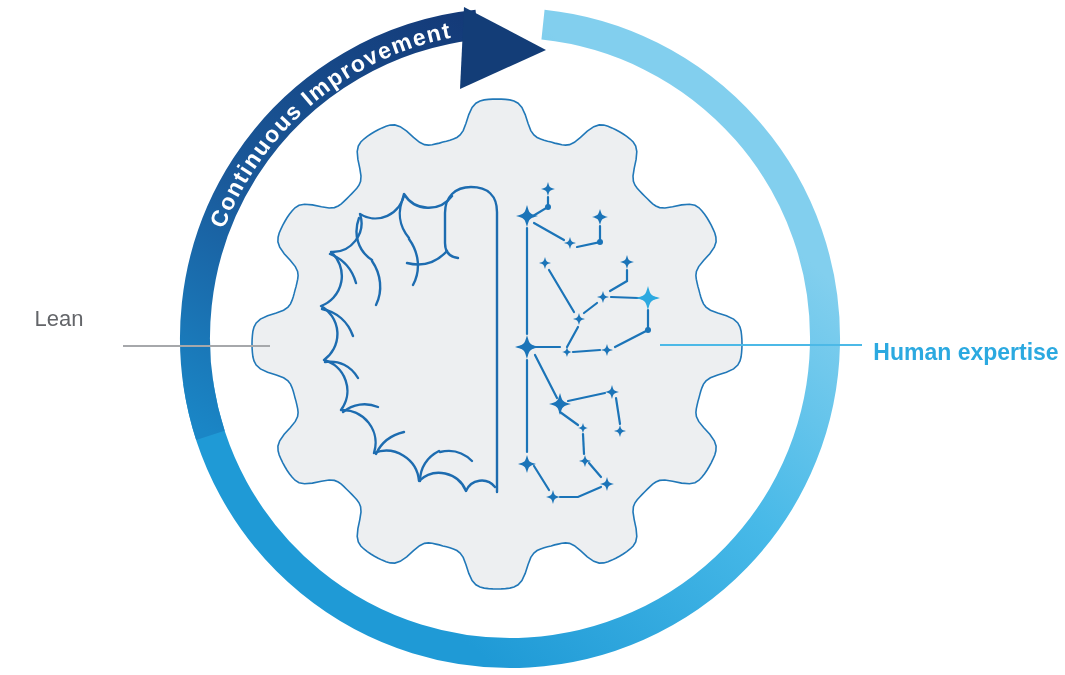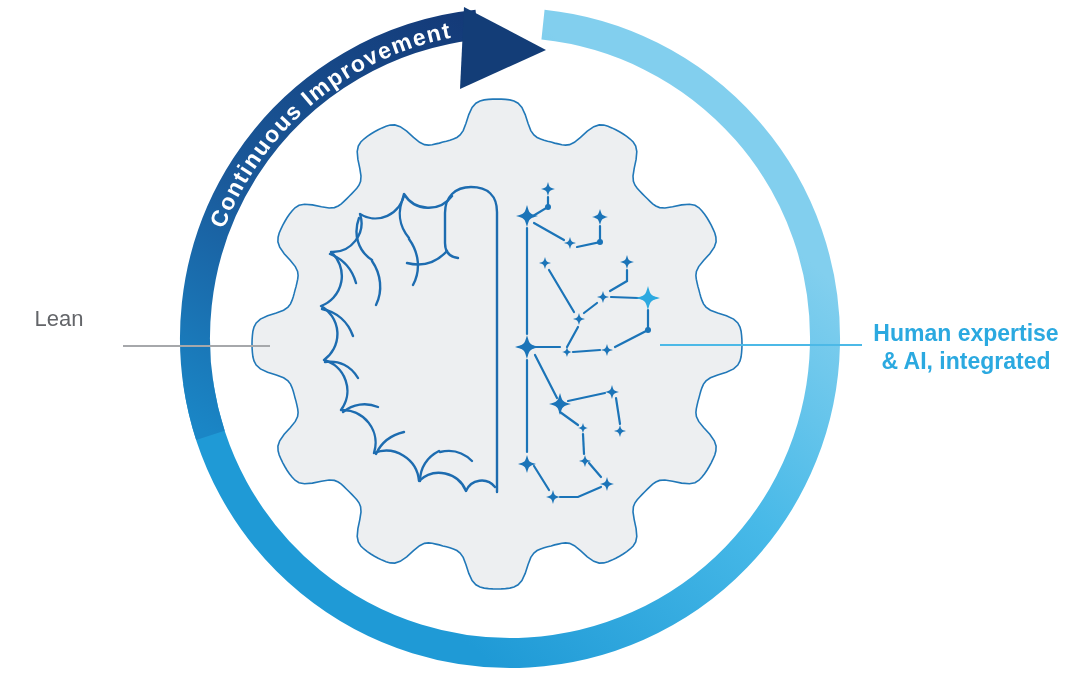--- a/index.html
+++ b/index.html
@@ -21,21 +21,21 @@
   .ai circle{fill:var(--ai_color,#1b74b8);}
   .ai .star{fill:var(--ai_color,#1b74b8);}
   .ai .star.accent{fill:var(--ai_accent,#2da9e0);}
   .lineL{stroke:var(--left_line_color,#a6a8ab);stroke-width:2;}
   .lineR{stroke:var(--right_line_color,#4cb9e7);stroke-width:2;}
   .label-left{
     position:absolute;left:0;top:306px;width:118px;text-align:center;
     font-size:22px;line-height:26px;font-weight:500;color:var(--left_label_color,#636569);
   }
   .label-right{
-    position:absolute;left:866px;top:319px;width:200px;text-align:center;
+    position:absolute;left:866px;top:338px;width:200px;text-align:center;
     font-size:23px;line-height:28px;font-weight:700;color:var(--right_label_color,#2ba9e0);
   }
 </style>
 </head>
 <body>
 
 <div class="stage">
   <svg width="1065" height="675" viewBox="0 0 1065 675">
     <defs>
       <linearGradient id="gradLight" gradientUnits="userSpaceOnUse" x1="543" y1="25" x2="203" y2="409">
@@ -131,15 +131,14 @@
     <line class="lineL" x1="123" y1="346" x2="270" y2="346"></line>
     <line class="lineR" x1="660" y1="345" x2="862" y2="345"></line>
   </svg>
 
   <div class="label-left">
     <div>Lean</div>
   </div>
 
   <div class="label-right">
     <div>Human expertise</div>
-    <div>&amp; AI, integrated</div>
   </div>
 </div>
 
 </body></html>

